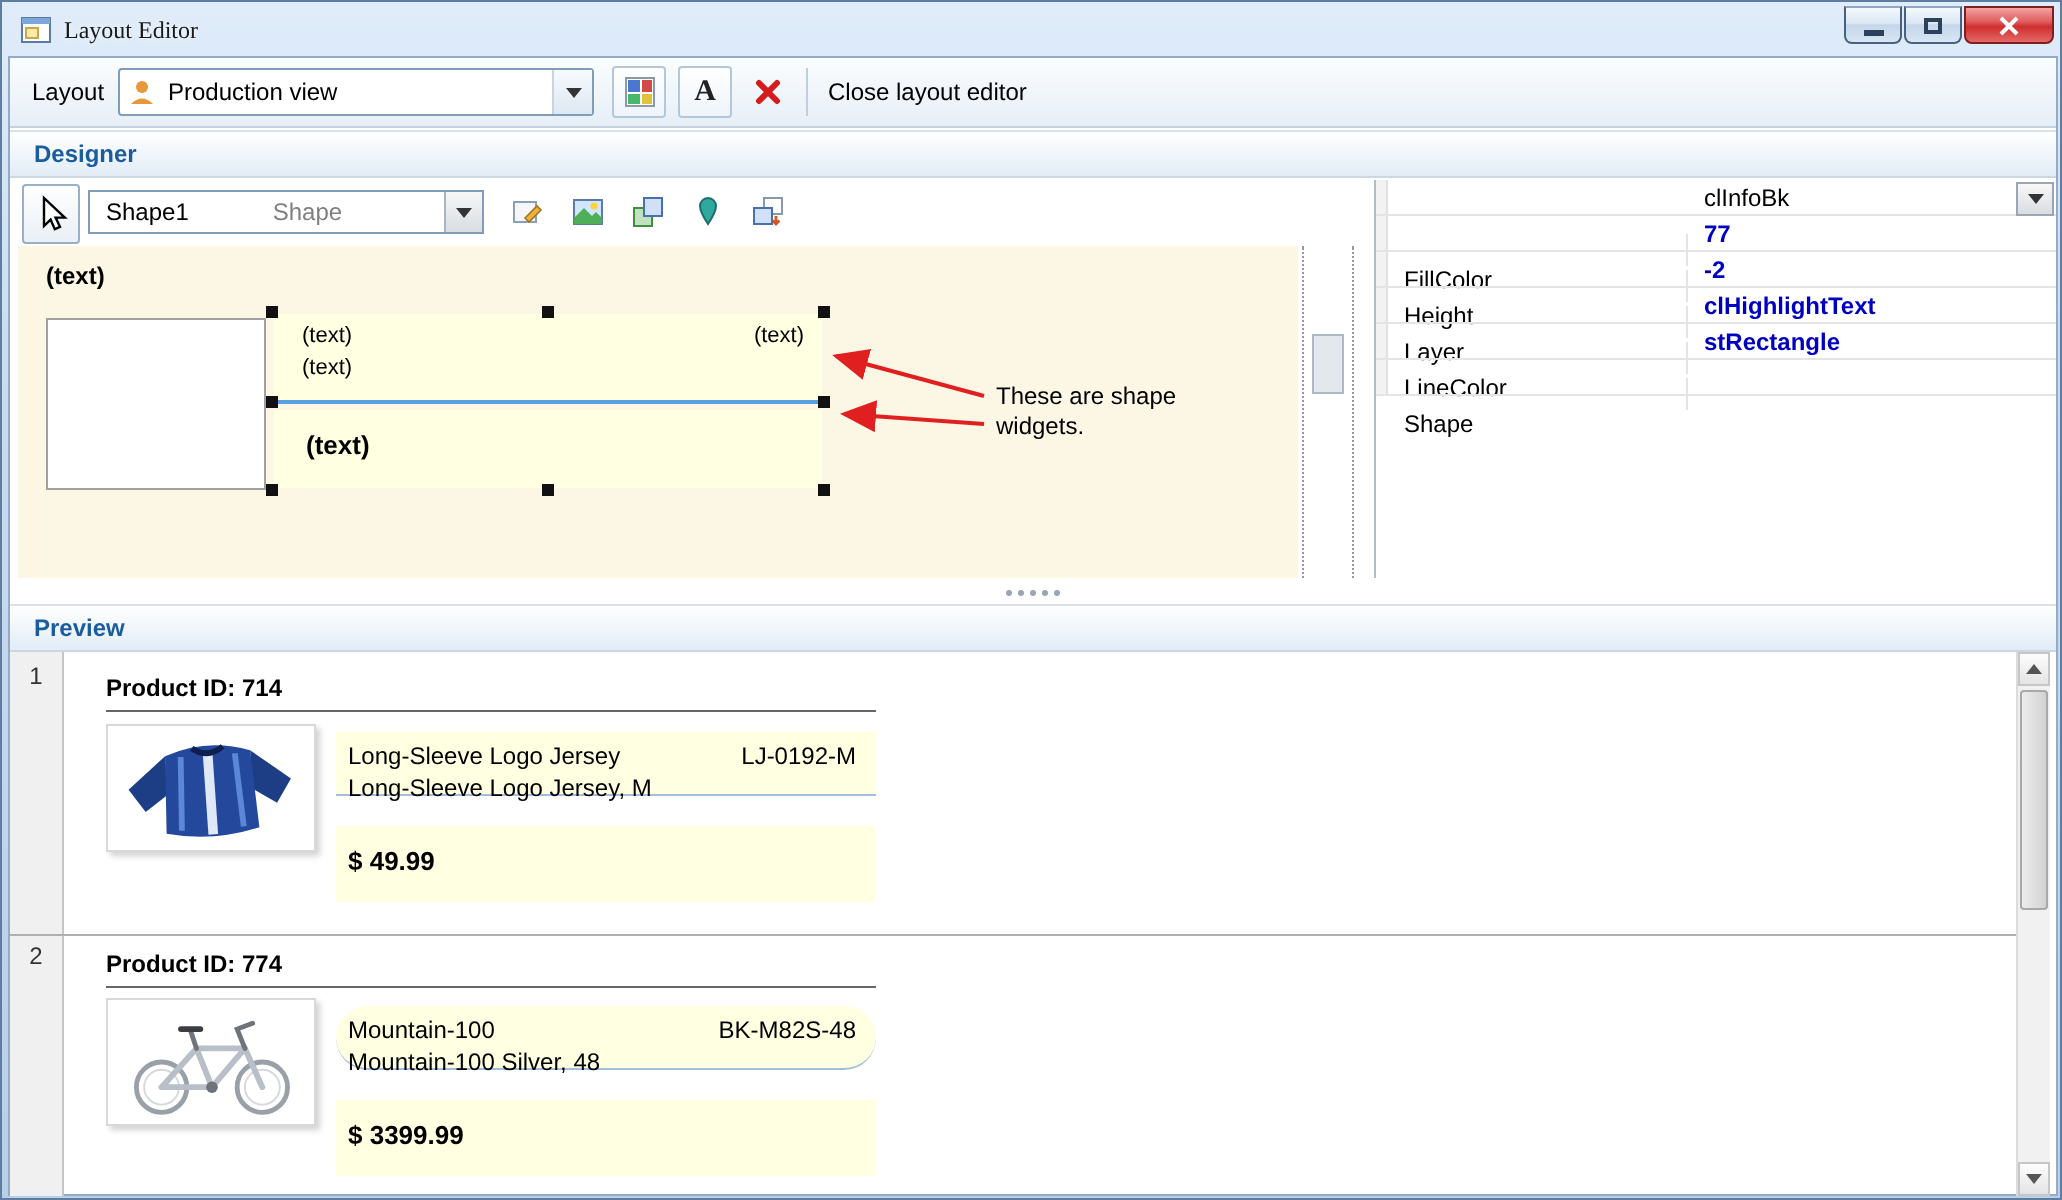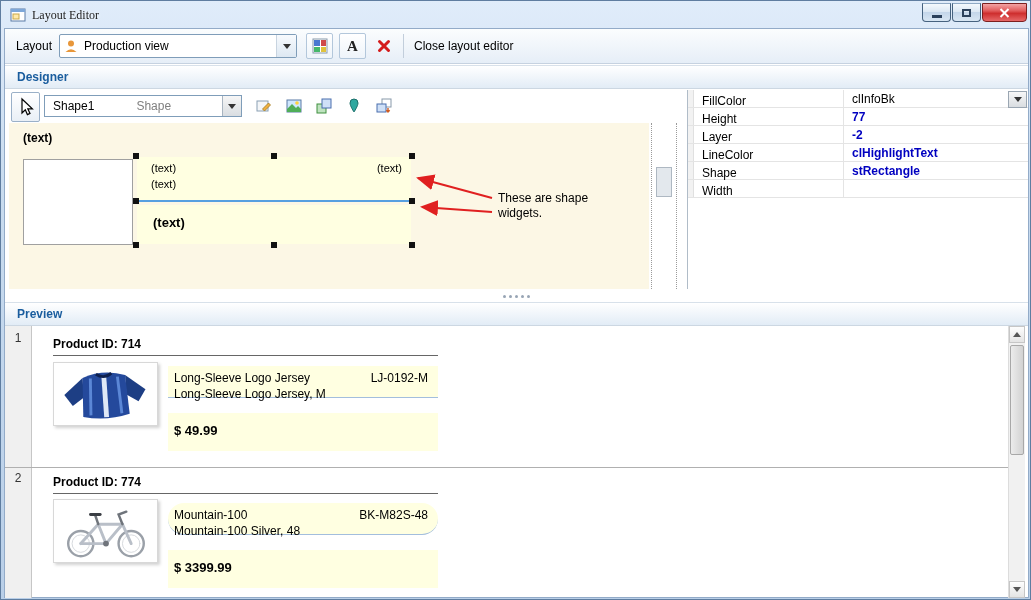--- a/index.html
+++ b/index.html
@@ -70,21 +70,21 @@
   .annotation{position:absolute;left:489px;top:68px;width:105px;line-height:15px;color:#000;}
   .arrows-svg{position:absolute;left:395px;top:45px;}
   
   .side-strip{position:absolute;left:650px;top:122px;width:26px;height:166px;box-sizing:border-box;
     border-left:1px dotted #9a9a9a;border-right:1px dotted #9a9a9a;}
   .side-thumb{position:absolute;left:4px;top:44px;width:16px;height:30px;background:#e3e8ed;border:1px solid #aeb8c2;box-sizing:border-box;}
   
   .prop-grid{position:absolute;left:686px;top:89px;width:341px;height:199px;background:#fff;border-left:1px solid #b0bcc8;box-sizing:border-box;}
   .prow{position:relative;height:18px;border-bottom:1px solid #e4e4e4;display:flex;box-sizing:border-box;}
   .pmark{width:5px;background:#f2f2f2;border-right:1px solid #e0e0e0;}
-  .pname{width:150px;padding:4px 0 0 8px;box-sizing:border-box;border-right:1px solid #e4e4e4;}
+  .pname{width:150px;padding:16px 0 0 8px;box-sizing:border-box;border-right:1px solid #e4e4e4;margin-top:27px;}
   .pval{flex:1;padding:2px 22px 0 8px;color:#0000c0;font-weight:bold;white-space:nowrap;overflow:hidden;}
   .prow.first .pval{color:#000;font-weight:normal;}
   .pdrop{position:absolute;right:1px;top:1px;width:17px;height:15px;border:1px solid #9aa6b2;
     background:linear-gradient(#f7f7f7,#d9dde1);display:flex;align-items:center;justify-content:center;}
   
   .splitter{position:absolute;left:3px;top:289px;width:1025px;height:12px;display:flex;align-items:center;justify-content:center;gap:3px;}
   .dot{width:3px;height:3px;border-radius:50%;background:#98a5b5;}
   
   .gutter{position:absolute;left:4px;top:325px;width:27px;height:272px;background:#f0f0f0;border-right:1px solid #c6c6c6;box-sizing:border-box;}
   .gnum{position:absolute;width:100%;text-align:center;color:#333;}
@@ -285,21 +285,20 @@
       <div class="pname">LineColor</div>
       <div class="pval">clHighlightText</div>
     </div>
     <div class="prow">
       <div class="pmark"></div>
       <div class="pname">Shape</div>
       <div class="pval">stRectangle</div>
     </div>
     <div class="prow">
       <div class="pmark"></div>
-      <div class="pname">Width</div>
     </div>
   </div>
 
   <div class="splitter">
     <span class="dot"></span>
     <span class="dot"></span>
     <span class="dot"></span>
     <span class="dot"></span>
     <span class="dot"></span>
   </div>

